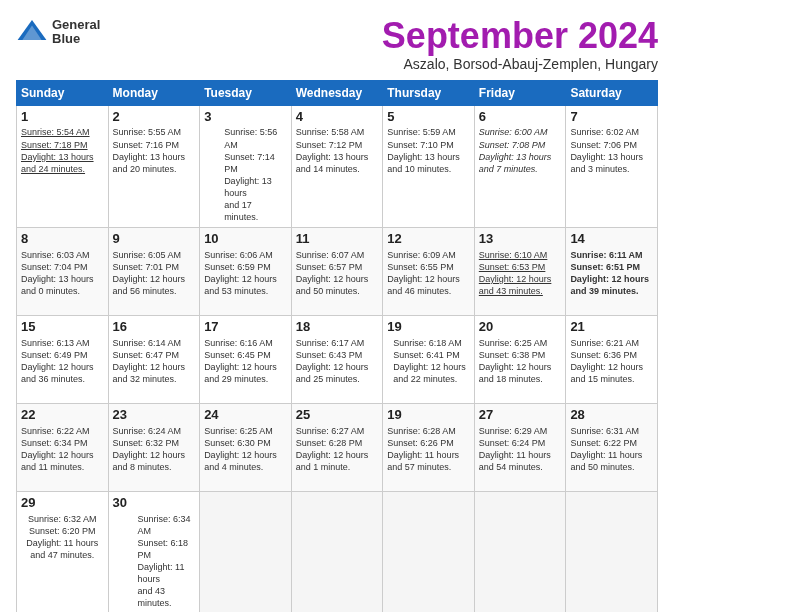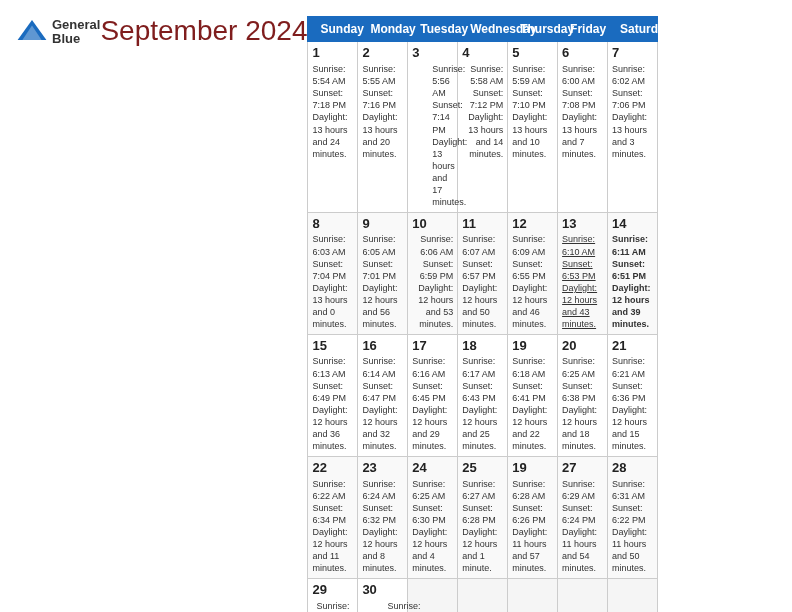--- a/index.html
+++ b/index.html
@@ -8,20 +8,21 @@
       background: #fff;
       width: 792px;
       height: 612px;
       overflow: hidden;
     }
     .page {
       width: 674px;
       height: 612px;
       padding: 16px 16px 10px 16px;
       display: flex;
+      flex-direction: column;
     }
     .header {
       display: flex;
       justify-content: space-between;
       align-items: flex-start;
       margin-bottom: 8px;
     }
     .logo {
       display: flex;
       align-items: center;
@@ -37,43 +38,43 @@
     }
     .logo-text span:first-child { color: #333; }
     .logo-icon {
       width: 32px;
       height: 32px;
     }
     .title-block {
       text-align: right;
     }
     .title-block h1 {
-      font-size: 28px;
-      font-weight: normal;
-      color: #7f1d1d;
+      font-size: 36px;
+      font-weight: bold;
+      color: #a21caf;
       line-height: 1.1;
     }
     .title-block h2 {
       font-size: 14px;
       font-weight: normal;
       color: #333;
     }
     .calendar {
       flex: 1;
       border: 1px solid #ccc;
       border-collapse: collapse;
       width: 100%;
       table-layout: fixed;
     }
     .calendar th {
       background: #1a6bbf;
       color: #fff;
       font-size: 12px;
       font-weight: bold;
-      padding: 5px 12px;
+      padding: 5px 4px;
       border: 1px solid #1a6bbf;
       text-align: left;
     }
     .calendar td {
       border: 1px solid #ccc;
       vertical-align: top;
       padding: 3px 4px;
       font-size: 9.5px;
       color: #333;
       line-height: 1.3;
@@ -114,76 +115,77 @@
         <polygon points="20,5 38,30 2,30" fill="#1a6bbf"></polygon>
         <polygon points="20,12 32,30 8,30" fill="#fff" opacity="0.3"></polygon>
       </svg>
       <div class="logo-text">
         <span>General</span>
         <span>Blue</span>
       </div>
     </div>
     <div class="title-block">
       <h1>September 2024</h1>
+      <h2>Aszalo, Borsod-Abauj-Zemplen, Hungary</h2>
     </div>
   </div>
 
   <table class="calendar">
     <thead>
       <tr>
 
       <th>Sunday</th>
           <th>Monday</th>
           <th>Tuesday</th>
           <th>Wednesday</th>
           <th>Thursday</th>
           <th>Friday</th>
           <th>Saturday</th>
         </tr>
     </thead>
     <tbody id="calendar-body">
     <tr class="week-row">
           <td>
             <span class="day-num">1</span>
-            <div class="day-info" style="white-space: pre-line;">Sunrise: 5:54 AM
+            <div class="day-info" style="white-space: pre-line; text-decoration: underline;">Sunrise: 5:54 AM
 Sunset: 7:18 PM
 Daylight: 13 hours
 and 24 minutes.</div>
           </td>
           <td>
             <span class="day-num">2</span>
             <div class="day-info" style="white-space: pre-line;">Sunrise: 5:55 AM
 Sunset: 7:16 PM
 Daylight: 13 hours
 and 20 minutes.</div>
           </td>
           <td>
             <span class="day-num">3</span>
             <div class="day-info" style="white-space: pre-line; margin-left: 20px;">Sunrise: 5:56 AM
 Sunset: 7:14 PM
 Daylight: 13 hours
 and 17 minutes.</div>
           </td>
           <td>
             <span class="day-num">4</span>
-            <div class="day-info" style="white-space: pre-line; text-align: right;">Sunrise: 5:58 AM
+            <div class="day-info" style="white-space: pre-line;">Sunrise: 5:58 AM
 Sunset: 7:12 PM
 Daylight: 13 hours
 and 14 minutes.</div>
           </td>
           <td>
             <span class="day-num">5</span>
             <div class="day-info" style="white-space: pre-line;">Sunrise: 5:59 AM
 Sunset: 7:10 PM
 Daylight: 13 hours
 and 10 minutes.</div>
           </td>
           <td>
             <span class="day-num">6</span>
-            <div class="day-info" style="white-space: pre-line;">Sunrise: 6:00 AM
+            <div class="day-info" style="white-space: pre-line; font-style: italic;">Sunrise: 6:00 AM
 Sunset: 7:08 PM
 Daylight: 13 hours
 and 7 minutes.</div>
           </td>
           <td>
             <span class="day-num">7</span>
             <div class="day-info" style="white-space: pre-line;">Sunrise: 6:02 AM
 Sunset: 7:06 PM
 Daylight: 13 hours
 and 3 minutes.</div>
@@ -199,21 +201,21 @@
           </td>
           <td>
             <span class="day-num">9</span>
             <div class="day-info" style="white-space: pre-line;">Sunrise: 6:05 AM
 Sunset: 7:01 PM
 Daylight: 12 hours
 and 56 minutes.</div>
           </td>
           <td>
             <span class="day-num">10</span>
-            <div class="day-info" style="white-space: pre-line; text-align: right;">Sunrise: 6:06 AM
+            <div class="day-info" style="white-space: pre-line;">Sunrise: 6:06 AM
 Sunset: 6:59 PM
 Daylight: 12 hours
 and 53 minutes.</div>
           </td>
           <td>
             <span class="day-num">11</span>
             <div class="day-info" style="white-space: pre-line;">Sunrise: 6:07 AM
 Sunset: 6:57 PM
 Daylight: 12 hours
 and 50 minutes.</div>
@@ -264,21 +266,21 @@
           </td>
           <td>
             <span class="day-num">18</span>
             <div class="day-info" style="white-space: pre-line;">Sunrise: 6:17 AM
 Sunset: 6:43 PM
 Daylight: 12 hours
 and 25 minutes.</div>
           </td>
           <td>
             <span class="day-num">19</span>
-            <div class="day-info" style="white-space: pre-line;">Sunrise: 6:18 AM
+            <div class="day-info" style="white-space: pre-line; margin-left: 6px;">Sunrise: 6:18 AM
 Sunset: 6:41 PM
 Daylight: 12 hours
 and 22 minutes.</div>
           </td>
           <td>
             <span class="day-num">20</span>
             <div class="day-info" style="white-space: pre-line;">Sunrise: 6:25 AM
 Sunset: 6:38 PM
 Daylight: 12 hours
 and 18 minutes.</div>

